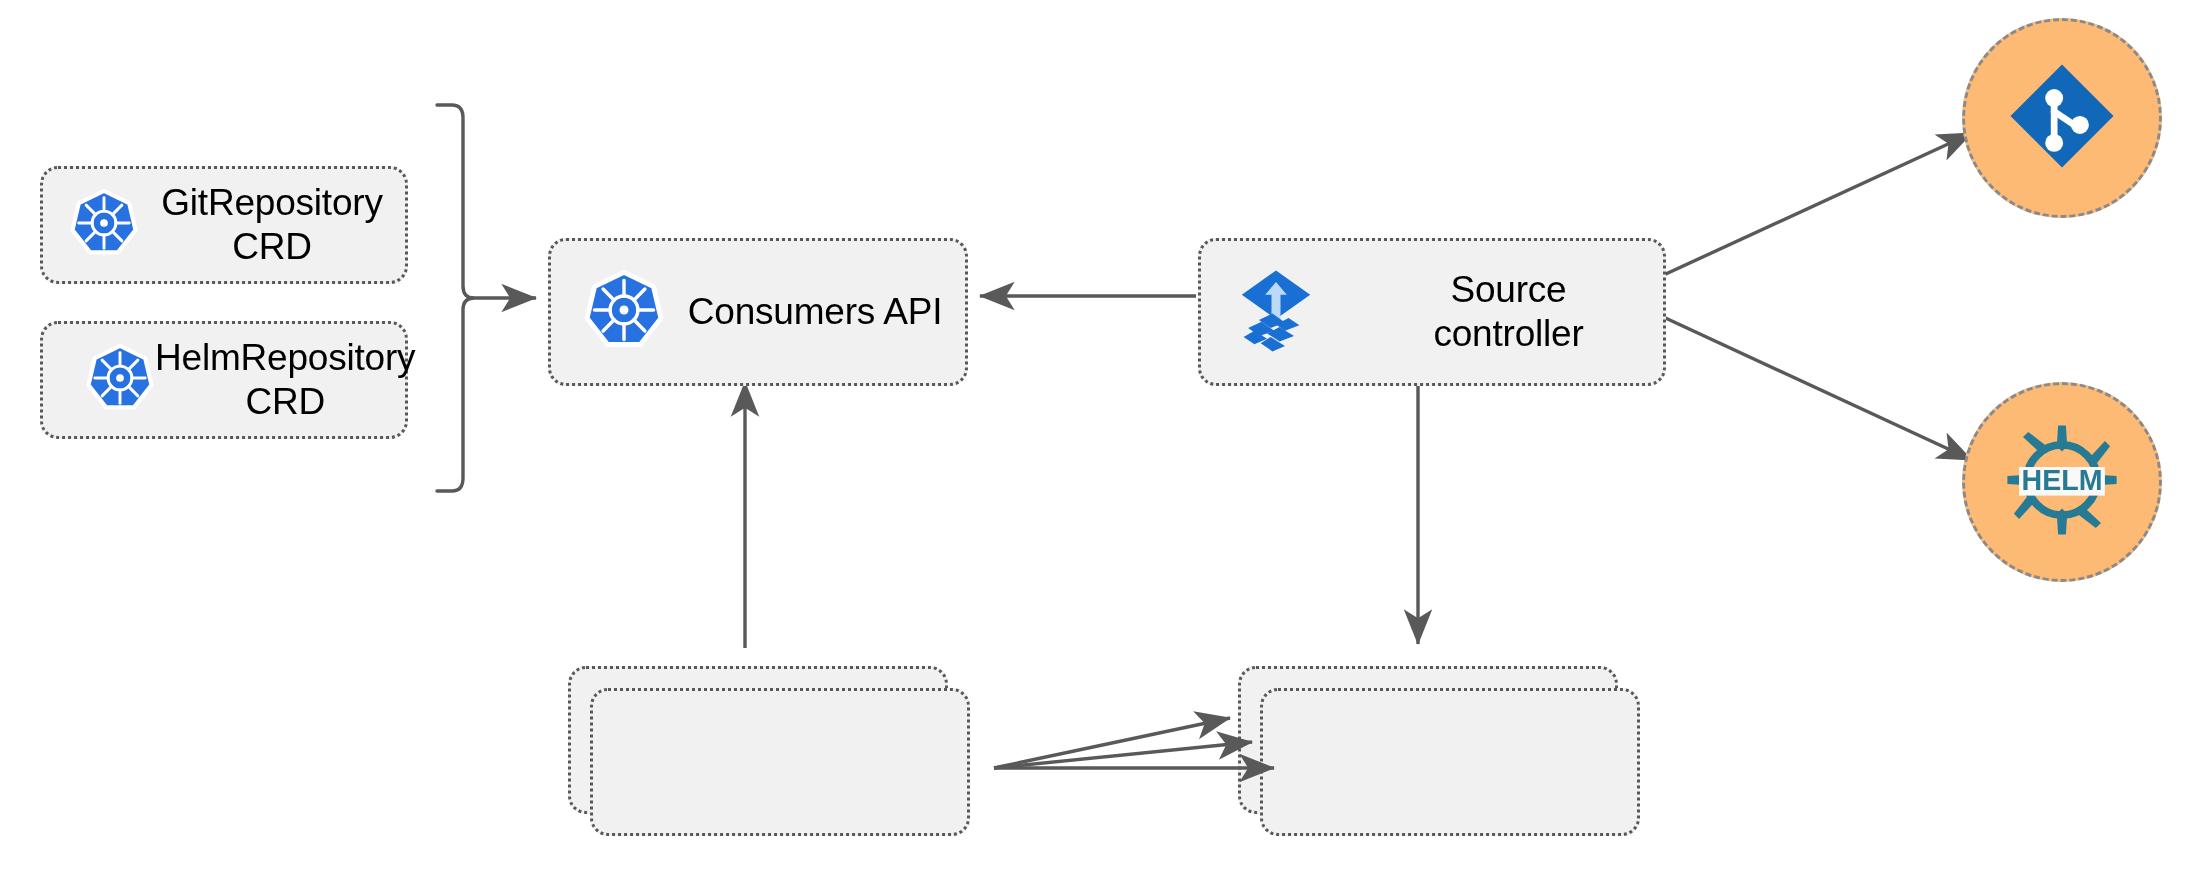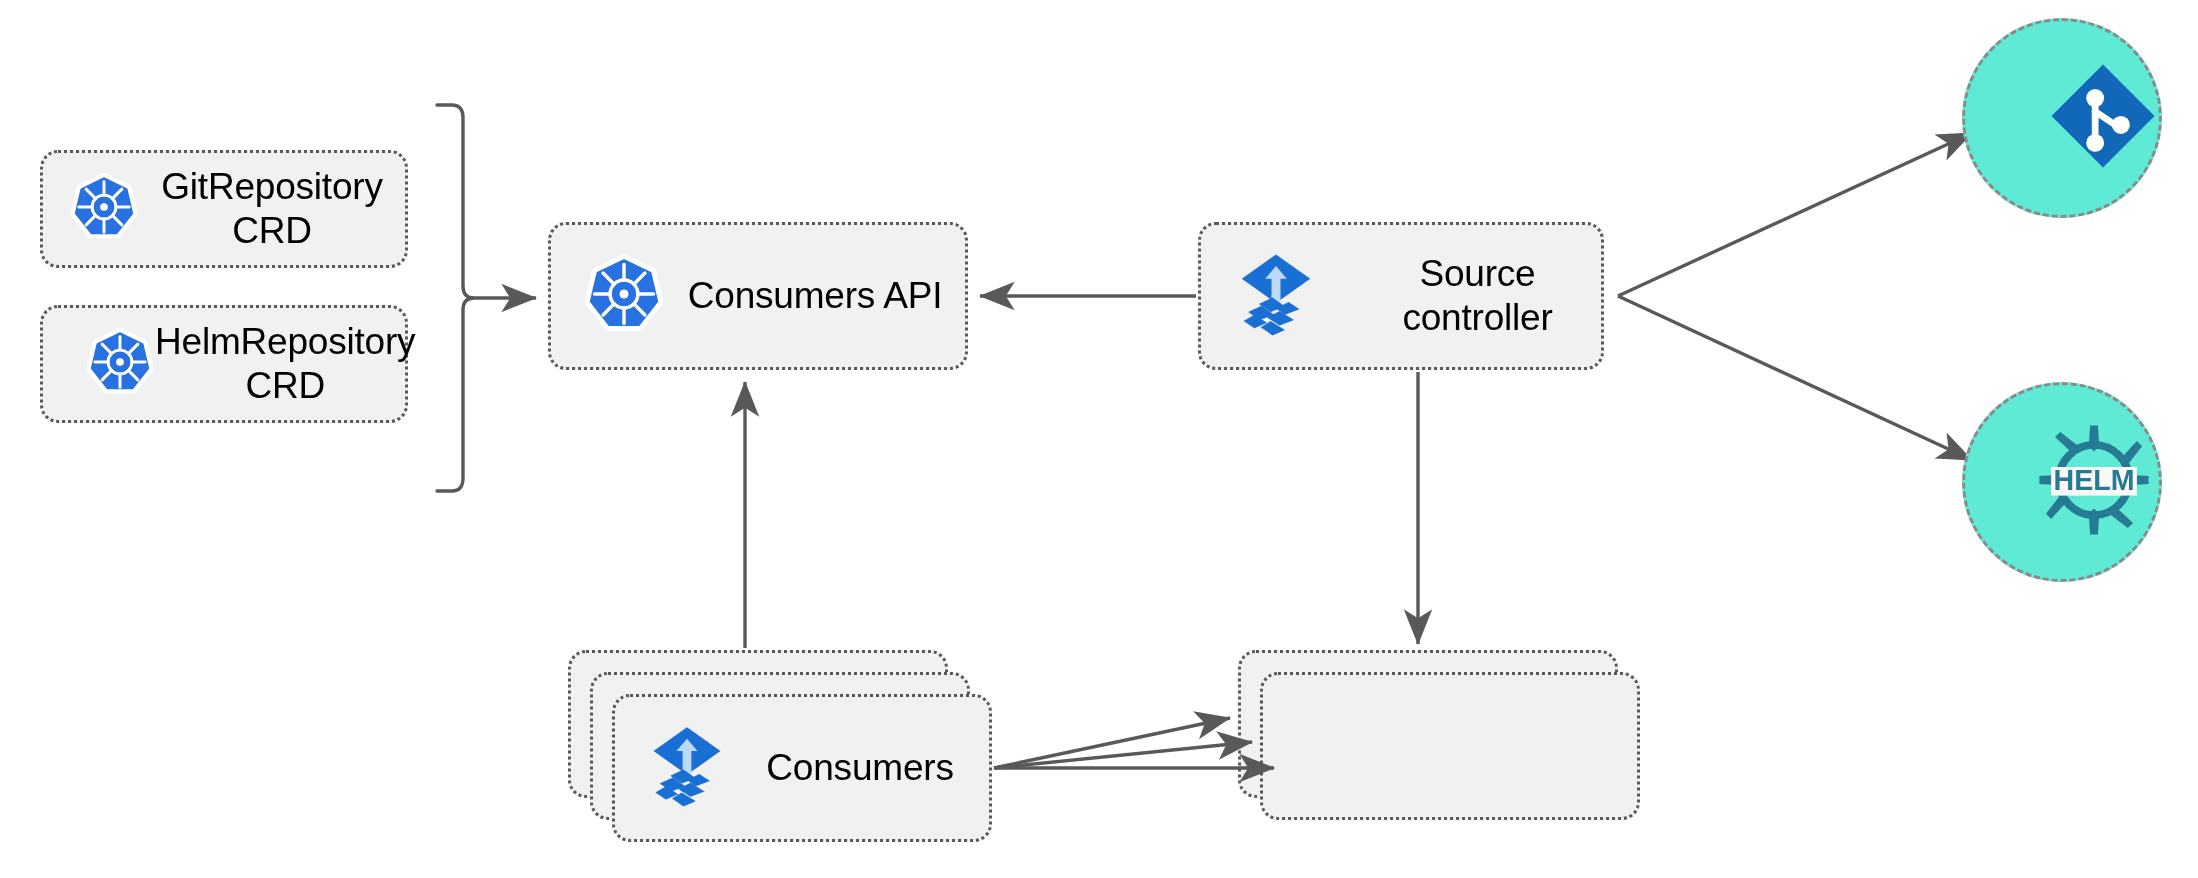--- a/index.html
+++ b/index.html
@@ -22,20 +22,21 @@
   
   .node {
     position: absolute;
     box-sizing: border-box;
     background: #f1f1f1;
     border: 3px dotted #58585a;
     border-radius: 18px;
     display: flex;
     align-items: center;
     z-index: 5;
+    margin-top: 16px;
   }
   .node.ghost {
     z-index: 3;
   }
   .node.ghost2 {
     z-index: 4;
   }
 
   .node-label {
     color: #000000;
@@ -48,26 +49,26 @@
 
   .node-icon {
     flex: 0 0 auto;
     display: block;
   }
 
   
   .circle-node {
     position: absolute;
     box-sizing: border-box;
-    background: #5eead4;
+    background: #fdba74;
     border: 3px dashed #8a8a8c;
     border-radius: 50%;
     display: flex;
     align-items: center;
-    justify-content: flex-end;
+    justify-content: center;
     z-index: 5;
   }
 
   
   #wires {
     position: absolute;
     left: 0;
     top: 0;
     width: 2198px;
     height: 878px;
@@ -183,21 +184,21 @@
           <line x1="62" y1="62" x2="75.5" y2="75.5"></line>
           <line x1="75.5" y1="24.5" x2="62" y2="38"></line>
           <line x1="38" y1="62" x2="24.5" y2="75.5"></line>
         </g>
         <circle cx="50" cy="50" r="5.5" fill="#ffffff"></circle>
       </svg>
     </span>
     <span class="node-label" style="flex:1;">Consumers API</span>
   </div>
 
-  <div class="node" style="left:1198px; top:222px; width:406px; height:148px; padding-left:30px;gap:33px;">
+  <div class="node" style="left:1198px; top:222px; width:468px; height:148px; padding-left:30px;gap:33px;">
     <span class="node-icon">
       <svg width="90" height="90" viewBox="0 0 100 100" aria-hidden="true">
 
         <path d="M50 6 L88 33 L50 60 L12 33 Z" fill="#1a6fd4"></path>
 
         <path d="M50 19 L62 33 L55 33 L55 60 L45 60 L45 33 L38 33 Z" fill="#bcd9f7"></path>
 
         <g fill="#1a6fd4">
           <path d="M46 54 L60 64 L44 70 L31 61 Z"></path>
           <path d="M64 59 L76 67 L60 73 L50 66 Z"></path>
@@ -207,37 +208,20 @@
           <path d="M44 80 L60 90 L46 96 L33 87 Z"></path>
         </g>
       </svg>
     </span>
     <span class="node-label" style="flex:1;">Source
 controller</span>
   </div>
 
   <div class="node ghost" style="left:568px; top:650px; width:380px; height:148px;"></div>
   <div class="node ghost2" style="left:590px; top:672px; width:380px; height:148px;"></div>
-  <div class="node" style="left:612px; top:694px; width:380px; height:148px; padding-left:28px;">
-    <span class="node-icon">
-      <svg width="88" height="88" viewBox="0 0 100 100" aria-hidden="true">
-        <path d="M50 6 L88 33 L50 60 L12 33 Z" fill="#1a6fd4"></path>
-        <path d="M50 19 L62 33 L55 33 L55 60 L45 60 L45 33 L38 33 Z" fill="#bcd9f7"></path>
-        <g fill="#1a6fd4">
-          <path d="M46 54 L60 64 L44 70 L31 61 Z"></path>
-          <path d="M64 59 L76 67 L60 73 L50 66 Z"></path>
-          <path d="M34 63 L48 73 L32 79 L19 70 Z"></path>
-          <path d="M54 69 L70 79 L54 85 L40 76 Z"></path>
-          <path d="M26 73 L40 82 L26 88 L14 80 Z"></path>
-          <path d="M44 80 L60 90 L46 96 L33 87 Z"></path>
-        </g>
-      </svg>
-    </span>
-    <span class="node-label" style="flex:1;">Consumers</span>
-  </div>
 
   <div class="node ghost" style="left:1238px; top:650px; width:380px; height:148px;"></div>
   <div class="node ghost2" style="left:1260px; top:672px; width:380px; height:148px;"></div>
 
   <div class="circle-node" style="left:1962px; top:18px; width:200px; height:200px;">
     <span class="node-icon">
       <svg width="112" height="112" viewBox="0 0 100 100" aria-hidden="true">
         <path d="M50 4 L96 50 L50 96 L4 50 Z" fill="#1168b8"></path>
         <g stroke="#ffffff" stroke-width="6" fill="none" stroke-linecap="round">
           <line x1="43" y1="72" x2="43" y2="36"></line>

